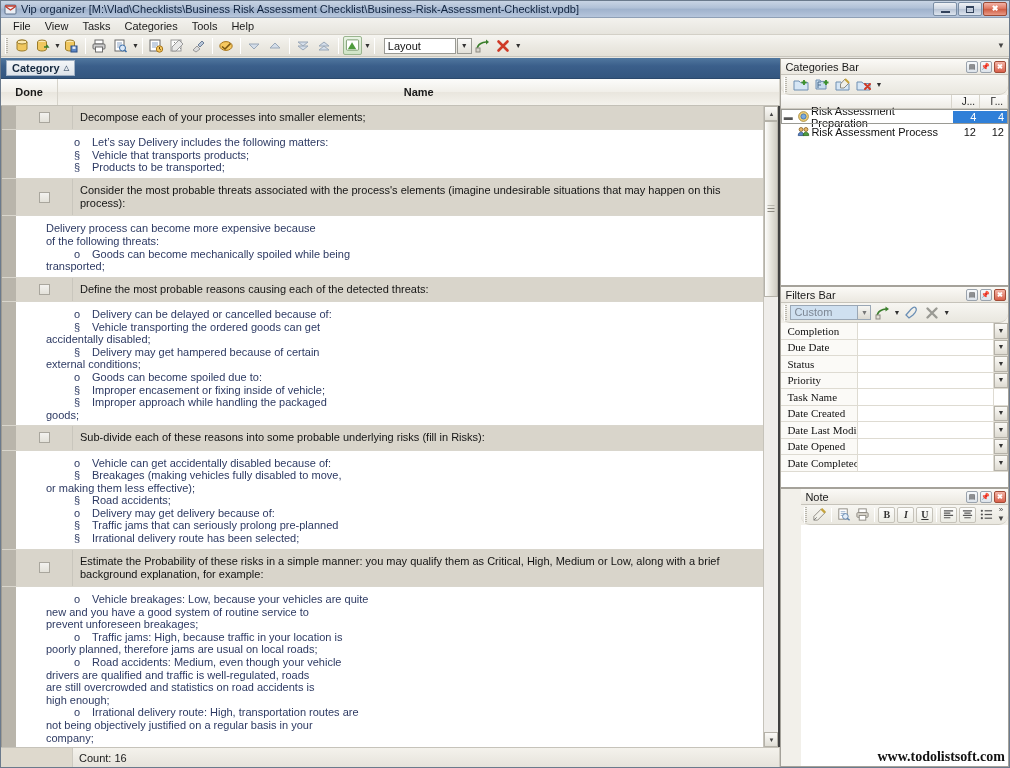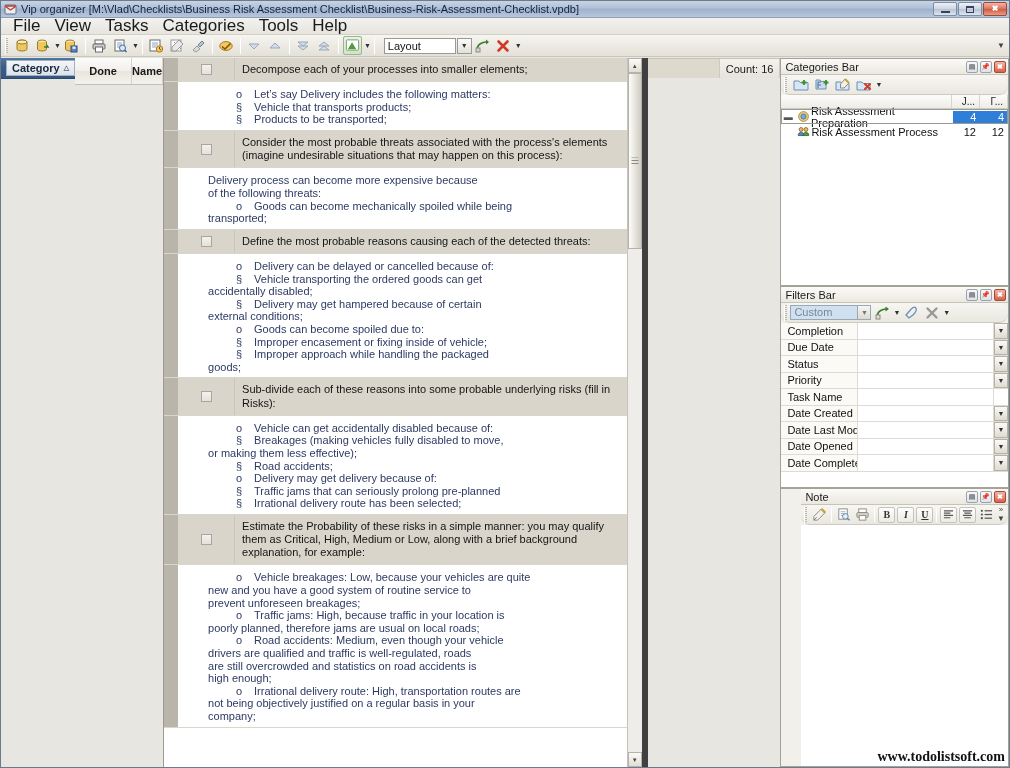--- a/index.html
+++ b/index.html
@@ -56,21 +56,21 @@
 
   
   #menubar {
     height: 17px;
     background: linear-gradient(to bottom,#f3f2ee,#e6e4dd);
     border-bottom: 1px solid #d3d0c7;
     display: flex; align-items: center;
     padding-left: 5px;
   }
   .menu-item {
-    padding: 1px 7px; font-size: 17px; color: #1a1a1a;
+    padding: 1px 7px; font-size: 11px; color: #1a1a1a;
   }
 
   
   #toolbar {
     height: 22px;
     background: linear-gradient(to bottom,#f6f5f1 0%,#eceae3 50%,#e4e1d8 100%);
     border-bottom: 1px solid #c9c6bd;
     display: flex; align-items: center;
     padding: 0 3px;
     position: relative;
@@ -102,21 +102,21 @@
     background: linear-gradient(to bottom,#fbfbfa,#e2e0d8);
     display:flex;align-items:center;justify-content:center;font-size:7px;color:#333;
   }
   #tb-overflow { position:absolute; right:4px; font-size:8px; color:#444; }
 
   
   #body {
     position:absolute; top:57px; left:0; right:0; bottom:0;
     display:flex;
   }
-  #left { width: 790px; position:relative; display:flex; flex-direction:row; background:#e8e6e0;}
+  #left { width: 790px; position:relative; display:flex; flex-direction:column; background:#e8e6e0;}
   #right { flex:1 1 auto; position:relative; background:#e8e6e0; display:flex; flex-direction:column;}
 
   
   #groupband {
     height: 21px;
     background: linear-gradient(to bottom,#50779f 0%,#3b5f8b 40%,#33567f 100%);
     display:flex; align-items:center; padding-left:5px;
     border-bottom:1px solid #2c4a6d;
   }
   #group-chip {
@@ -136,21 +136,21 @@
   }
   #gridhead .hcell {
     display:flex; align-items:center; justify-content:center;
     border-right:1px solid #d6d3ca;
   }
   .h-done { width: 57px; }
   .h-name { flex:1 1 auto; }
 
   
   #gridwrap { flex:1 1 auto; position:relative; overflow:hidden; background:#fff;
-    border-left:1px solid #9e9b93; border-right:6px solid #404040;}
+    border-left:1px solid #9e9b93; border-right:2px solid #404040;}
   #gridscroll { position:absolute; inset:0; right:15px; overflow:hidden; }
   .row { display:flex; border-bottom:1px solid #d9d6cd; }
   .row.task { background:#d9d5cb; align-items:stretch;}
   .row.note { background:#ffffff; }
   .cell-done {
     width:57px; flex:0 0 57px;
     border-right:1px solid #c9c6bd;
     display:flex; align-items:center; justify-content:center;
     padding: 5px 0;
   }
@@ -230,21 +230,21 @@
   .cat-row { height:15px; display:flex; align-items:center; font-size:11px; color:#111;}
   .cat-row .expander { width:14px; display:flex;align-items:center;justify-content:center; color:#555; font-size:9px;}
   .cat-row .cicon { width:16px; display:flex;align-items:center;justify-content:center;}
   .cat-row .cname { flex:1 1 auto; }
   .cat-row .cnum { width:28px; text-align:right; padding-right:4px;}
   .cat-row.sel .cnum { background:#2f7fd8; color:#fff;}
   .cat-row.sel .cname, .cat-row.sel .cicon { }
   .cat-row.sel { outline:1px solid #9a9a94; outline-offset:-1px;}
 
   
-  .f-row { height:16.5px; display:flex; align-items:stretch; border-bottom:1px solid #dedbd2;}
+  .f-row { height:16.5px; display:flex; align-items:stretch; border-bottom:1px solid #dedbd2;font-family:Liberation Serif, serif;}
   .f-label { width:77px; flex:0 0 77px; display:flex;align-items:center; padding-left:6px;
     font-size:11px; color:#111; border-right:1px solid #dedbd2; overflow:hidden; white-space:nowrap;
     background:#fbfaf7;}
   .f-val { flex:1 1 auto; background:#fff; border-right:1px solid #dedbd2;}
   .f-drop { width:14px; flex:0 0 14px; background: linear-gradient(to bottom,#fbfaf7,#dedbd2);
     border:1px solid #b5b2a9; display:flex;align-items:center;justify-content:center;font-size:7px;color:#333;}
   .f-drop.hidden { visibility:hidden; }
   .filter-combo { display:flex; align-items:center; }
   .fc-field { width:68px; height:15px; background:#cfe0f0; border:1px solid #9aa7b5;
     color:#7d8794; font-size:11px; padding:0 3px; line-height:13px;}

